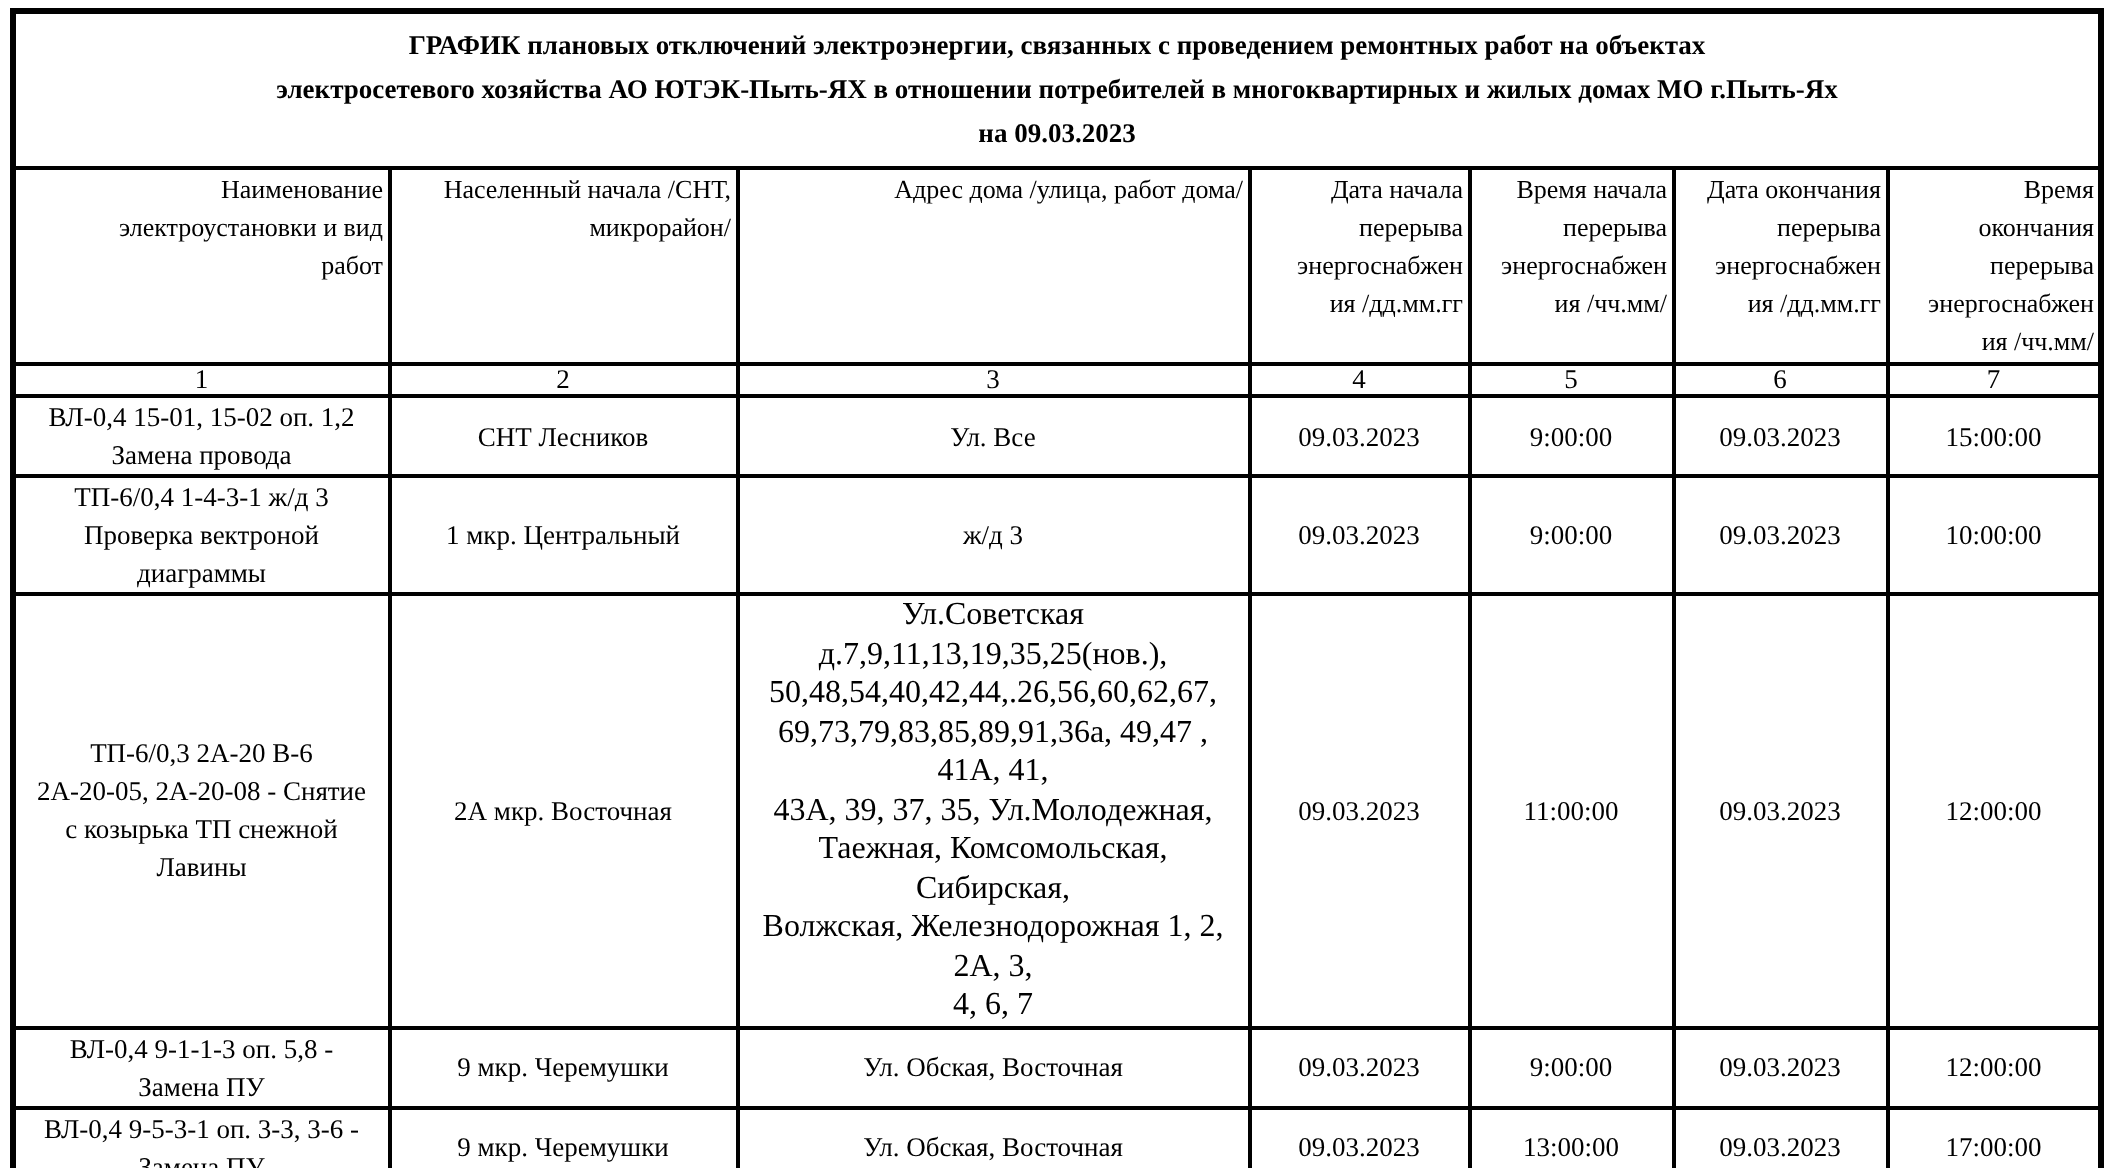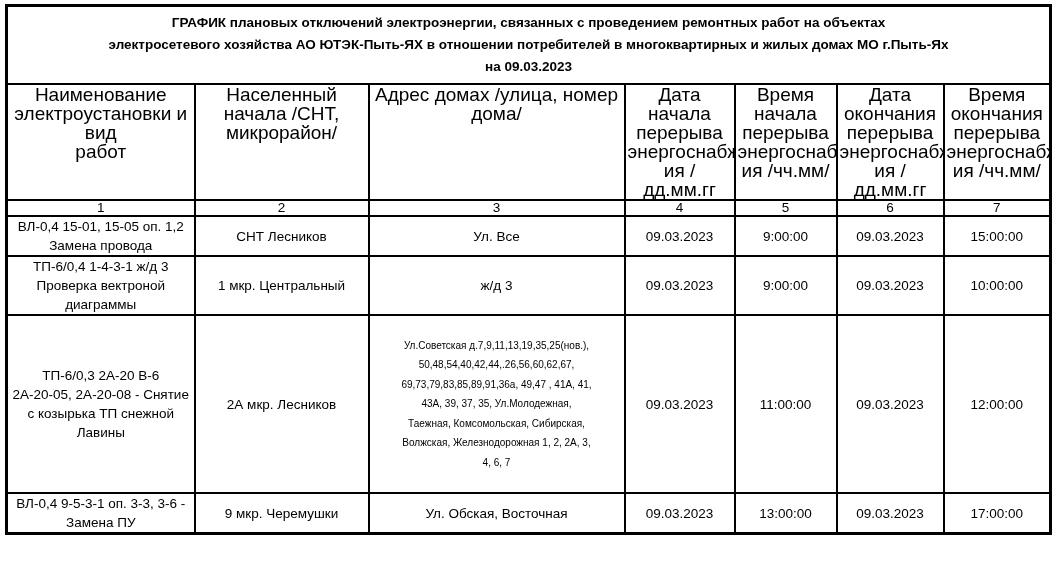--- a/index.html
+++ b/index.html
@@ -19,55 +19,56 @@
   table.schedule {
     border-collapse: collapse;
     table-layout: fixed;
     width: 1044px;
     border: 3px solid #000000;
   }
   table.schedule td {
     border: 2px solid #000000;
     overflow: hidden;
     padding: 0 2px;
+    font-family: Liberation Serif, serif;
   }
   td.title-cell {
     font-weight: bold;
     font-size: 13.5px;
     line-height: 22px;
     text-align: center;
     vertical-align: middle;
     height: 76px;
     white-space: pre-line;
   }
   td.hdr {
-    font-size: 19px;
+    font-size: 13px;
     line-height: 19px;
-    text-align: center;
+    text-align: right;
     vertical-align: top;
     white-space: pre-line;
     padding-top: 2px;
     height: 96px;
   }
   td.num {
     font-size: 13.5px;
     line-height: 14px;
     height: 14px;
     text-align: center;
     vertical-align: middle;
   }
   td.cell {
     font-size: 13.5px;
     line-height: 19px;
     text-align: center;
     vertical-align: middle;
     white-space: pre-line;
   }
   td.addr-long {
-    font-size: 10px;
+    font-size: 16px;
     line-height: 19.5px;
     padding: 0 1px;
   }
   tr.r1 { height: 38px; }
   tr.r2 { height: 52px; }
   tr.r3 { height: 178px; }
   tr.r4 { height: 37px; }
   tr.r5 { height: 36px; margin-top: 36px; }
 </style>
 </head>
@@ -91,21 +92,21 @@
 электросетевого хозяйства АО ЮТЭК-Пыть-ЯХ в отношении потребителей в многоквартирных и жилых домах МО г.Пыть-Ях
 на 09.03.2023</td>
     </tr>
 
     <tr>
       <td class="hdr">Наименование
 электроустановки и вид
 работ</td>
       <td class="hdr">Населенный начала /СНТ,
 микрорайон/</td>
-      <td class="hdr">Адрес домах /улица, номер дома/</td>
+      <td class="hdr">Адрес дома /улица, работ дома/</td>
       <td class="hdr">Дата начала
 перерыва
 энергоснабжен
 ия /дд.мм.гг</td>
       <td class="hdr">Время начала
 перерыва
 энергоснабжен
 ия /чч.мм/</td>
       <td class="hdr">Дата окончания
 перерыва
@@ -122,21 +123,21 @@
       <td class="num">1</td>
       <td class="num">2</td>
       <td class="num">3</td>
       <td class="num">4</td>
       <td class="num">5</td>
       <td class="num">6</td>
       <td class="num">7</td>
     </tr>
 
     <tr class="r1">
-      <td class="cell">ВЛ-0,4 15-01, 15-05 оп. 1,2
+      <td class="cell">ВЛ-0,4 15-01, 15-02 оп. 1,2
 Замена провода</td>
       <td class="cell">СНТ Лесников</td>
       <td class="cell">Ул. Все</td>
       <td class="cell">09.03.2023</td>
       <td class="cell">9:00:00</td>
       <td class="cell">09.03.2023</td>
       <td class="cell">15:00:00</td>
     </tr>
 
     <tr class="r2">
@@ -149,34 +150,44 @@
       <td class="cell">9:00:00</td>
       <td class="cell">09.03.2023</td>
       <td class="cell">10:00:00</td>
     </tr>
 
     <tr class="r3">
       <td class="cell">ТП-6/0,3 2А-20 В-6
 2А-20-05, 2А-20-08 - Снятие
 с козырька ТП снежной
 Лавины</td>
-      <td class="cell">2А мкр. Лесников</td>
+      <td class="cell">2А мкр. Восточная</td>
       <td class="cell addr-long">Ул.Советская д.7,9,11,13,19,35,25(нов.),
 50,48,54,40,42,44,.26,56,60,62,67,
 69,73,79,83,85,89,91,36а, 49,47 , 41А, 41,
 43А, 39, 37, 35, Ул.Молодежная,
 Таежная, Комсомольская, Сибирская,
 Волжская, Железнодорожная 1, 2, 2А, 3,
 4, 6, 7</td>
       <td class="cell">09.03.2023</td>
       <td class="cell">11:00:00</td>
       <td class="cell">09.03.2023</td>
       <td class="cell">12:00:00</td>
     </tr>
 
+    <tr class="r4">
+      <td class="cell">ВЛ-0,4 9-1-1-3 оп. 5,8 -
+Замена ПУ</td>
+      <td class="cell">9 мкр. Черемушки</td>
+      <td class="cell">Ул. Обская, Восточная</td>
+      <td class="cell">09.03.2023</td>
+      <td class="cell">9:00:00</td>
+      <td class="cell">09.03.2023</td>
+      <td class="cell">12:00:00</td>
+    </tr>
 
     <tr class="r5">
       <td class="cell">ВЛ-0,4 9-5-3-1 оп. 3-3, 3-6 -
 Замена ПУ</td>
       <td class="cell">9 мкр. Черемушки</td>
       <td class="cell">Ул. Обская, Восточная</td>
       <td class="cell">09.03.2023</td>
       <td class="cell">13:00:00</td>
       <td class="cell">09.03.2023</td>
       <td class="cell">17:00:00</td>

